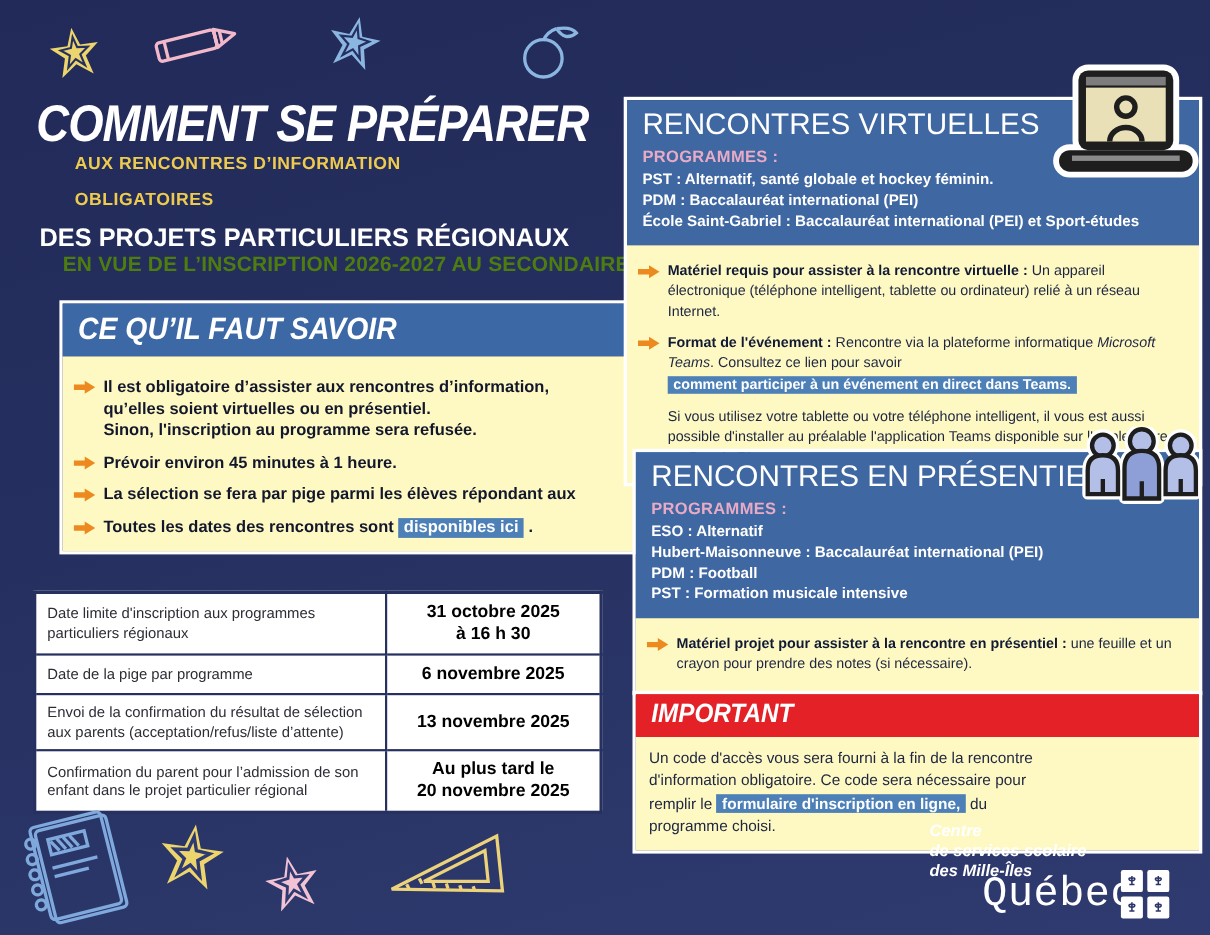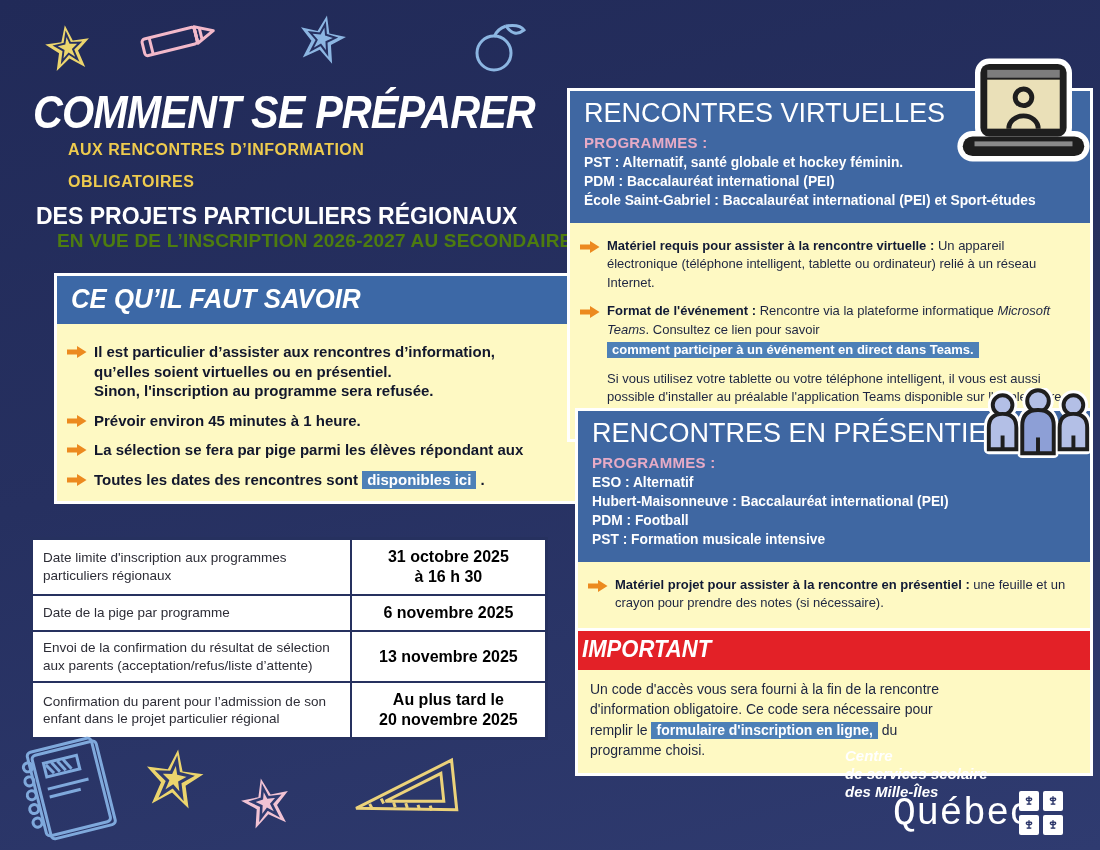--- a/index.html
+++ b/index.html
@@ -77,21 +77,21 @@
   .prog-line .nm { font-weight: 900; }
   .sec-white { padding: 10px 12px 12px 10px; }
   .vb { display: flex; gap: 7px; font-size: 13px; color: #1d2541; line-height: 1.42; margin: 4px 0 10px; }
   .vb .lead { font-weight: 800; color: #111a35; }
   .vb .it { font-style: italic; }
   .note { margin: 10px 0 2px 27px; font-size: 13px; color: #1d2541; line-height: 1.42; }
   .linkline { margin-top: 2px; }
 
   
   .panel-important { left: 575px; top: 628px; width: 518px; }
-  .red-banner { background: #e32127; color: #fff; padding: 4px 4px 7px; }
+  .red-banner { background: #e32127; color: #fff; padding: 4px 14px 7px; }
   .red-banner .t { font-size: 24px; }
   .imp-body { padding: 9px 120px 13px 12px; font-size: 14px; color: #1d2541; line-height: 1.45; }
 
   
   .org {
     left: 845px; top: 747px; color: #fff; font-weight: 800; font-style: italic;
     font-size: 15px; line-height: 1.2; white-space: nowrap;
   }
   .wordmark { left: 893px; top: 792px; color: #fff; font-size: 38px; font-weight: 400; letter-spacing: 0.5px; font-family: Liberation Mono, monospace; }
   .flag { left: 1019px; top: 791px; display: grid; grid-template-columns: 20px 20px; grid-template-rows: 20px 20px; gap: 4px; }
@@ -145,21 +145,21 @@
     <span class="t">CE QU’IL FAUT SAVOIR</span>
   </div>
   <div class="white-part know-body">
     <div class="kb">
       <span class="arrow">
           <svg viewBox="0 0 22 14">
             <path d="M0 4.3 H11 V0.5 L21.5 7 L11 13.5 V9.7 H0 Z" fill="#ec8a1f"></path>
           </svg>
         </span>
       <div>
-        <span>Il est </span><span class="xb">particulier</span><span> d’assister aux rencontres d’information,</span>
+        <span>Il est </span><span class="xb">obligatoire</span><span> d’assister aux rencontres d’information,</span>
         <span class="blk">qu’elles soient virtuelles ou en présentiel.</span>
         <span class="blk">Sinon, l'inscription au programme sera refusée.</span>
       </div>
     </div>
     <div class="kb">
       <span class="arrow">
           <svg viewBox="0 0 22 14">
             <path d="M0 4.3 H11 V0.5 L21.5 7 L11 13.5 V9.7 H0 Z" fill="#ec8a1f"></path>
           </svg>
         </span>

